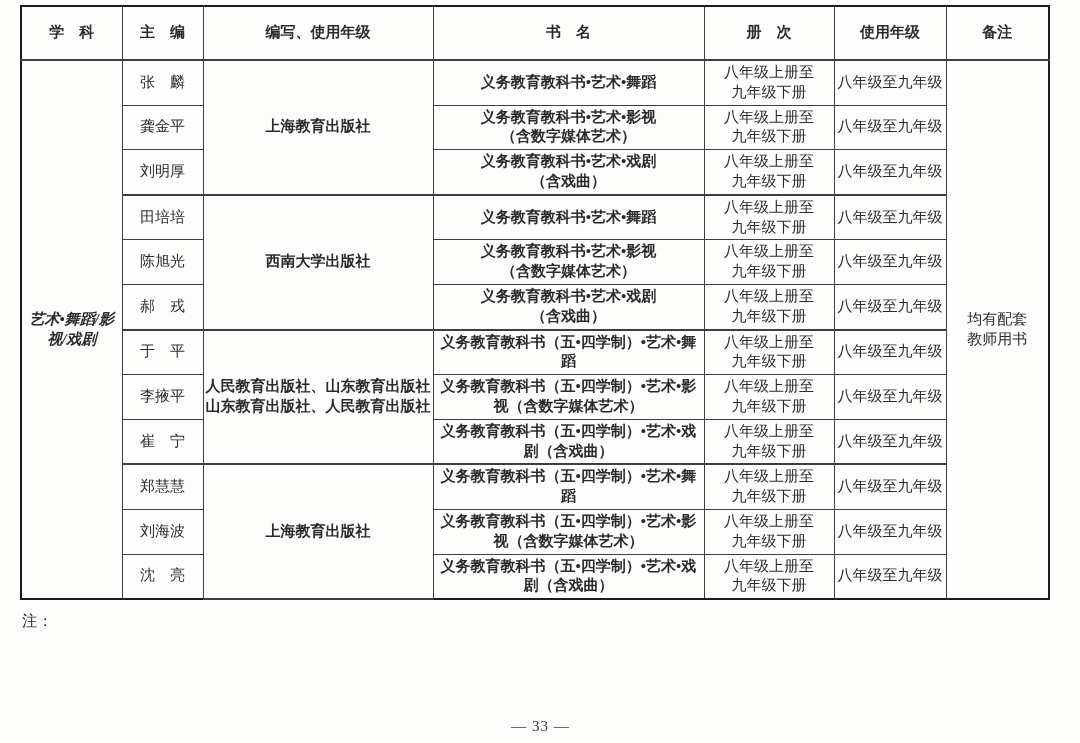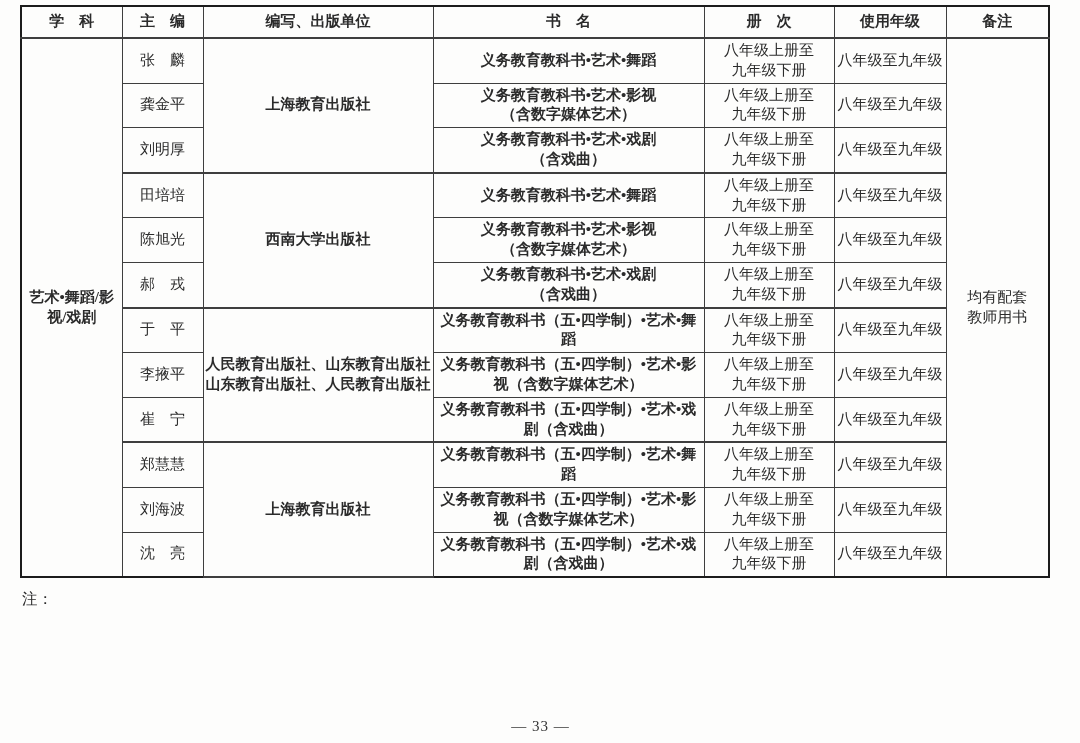--- a/index.html
+++ b/index.html
@@ -32,30 +32,30 @@
   .catalog th, .catalog td {
     border: 1px solid #3e3e3e;
     font-size: 15px;
     line-height: 1.32;
     text-align: center;
     vertical-align: middle;
     padding: 2px 2px;
     white-space: pre-line;
     overflow: hidden;
   }
-  .catalog thead tr { height: 32px; }
+  .catalog thead tr { height: 54px; }
   .catalog tbody tr { height: 44px; }
   .catalog th {
     font-weight: bold;
     border-bottom-width: 2px;
   }
   tr.group-end td { border-bottom-width: 2px; }
   td.publisher-cell { border-bottom-width: 2px; }
 
-  .subject-cell { font-weight: bold; font-size: 15.5px; }
+  .subject-cell { font-weight: bold; font-size: 15.5px; font-style: italic; }
   .publisher-cell, .book-cell {
     text-align: left;
     padding-left: 7px;
     padding-right: 3px;
     font-weight: bold;
   }
   .publisher-cell { font-size: 14.5px; margin-left: 48px; }
   .volume-cell, .grade-cell { font-size: 14.5px; }
 
   .notes {
@@ -90,21 +90,21 @@
         <col style="width:230px">
       <col style="width:271px">
         <col style="width:130px">
         <col style="width:112px">
         <col style="width:103px">
     </colgroup>
     <thead>
       <tr>
         <th>学　科</th>
         <th>主　编</th>
-        <th>编写、出版单位</th>
+        <th>编写、使用年级</th>
         <th>书　名</th>
         <th>册　次</th>
         <th>使用年级</th>
         <th>备注</th>
       </tr>
     </thead>
     <tbody>
       <tr>
         <td class="subject-cell" rowspan="12">艺术•舞蹈/影
 视/戏剧</td>

